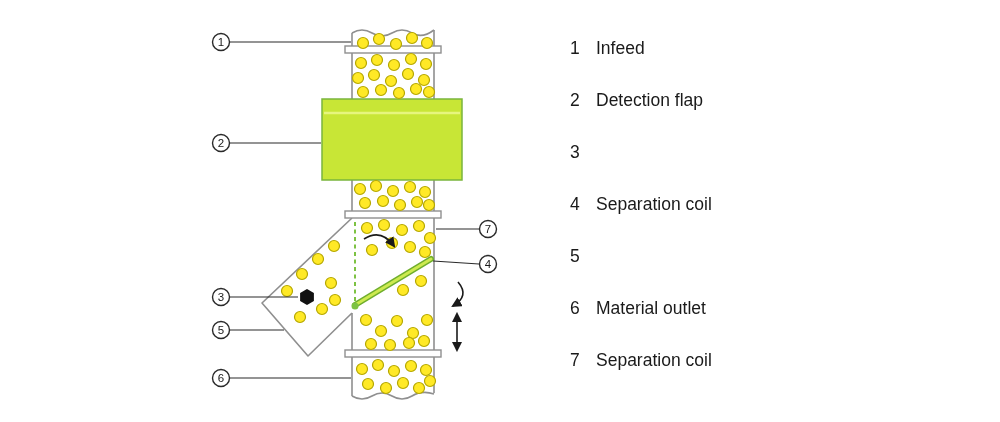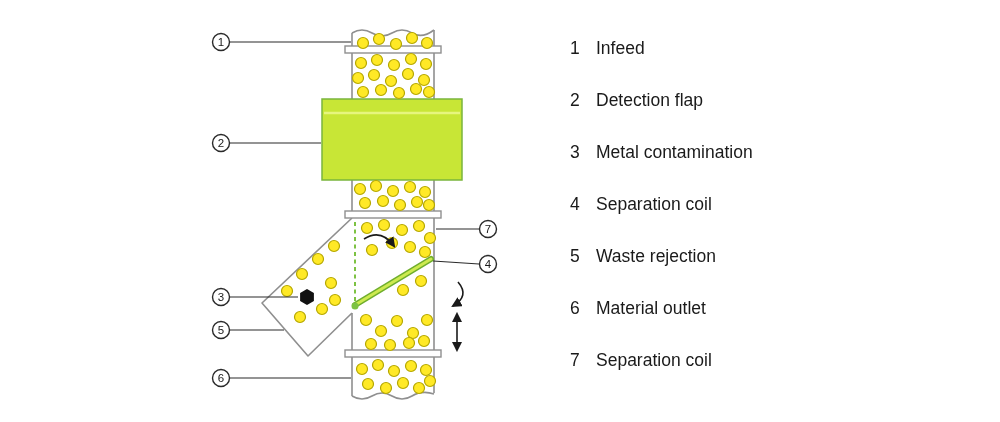--- a/index.html
+++ b/index.html
@@ -193,29 +193,27 @@
     <div class="legend-row">
       <span class="legend-num">1</span>
       <span class="legend-label">Infeed</span>
     </div>
     <div class="legend-row">
       <span class="legend-num">2</span>
       <span class="legend-label">Detection flap</span>
     </div>
     <div class="legend-row">
       <span class="legend-num">3</span>
-      <span class="legend-label">Metal contamination</span>
     </div>
     <div class="legend-row">
       <span class="legend-num">4</span>
       <span class="legend-label">Separation coil</span>
     </div>
     <div class="legend-row">
       <span class="legend-num">5</span>
-      <span class="legend-label">Waste rejection</span>
     </div>
     <div class="legend-row">
       <span class="legend-num">6</span>
       <span class="legend-label">Material outlet</span>
     </div>
     <div class="legend-row">
       <span class="legend-num">7</span>
       <span class="legend-label">Separation coil</span>
     </div>
   </div>

